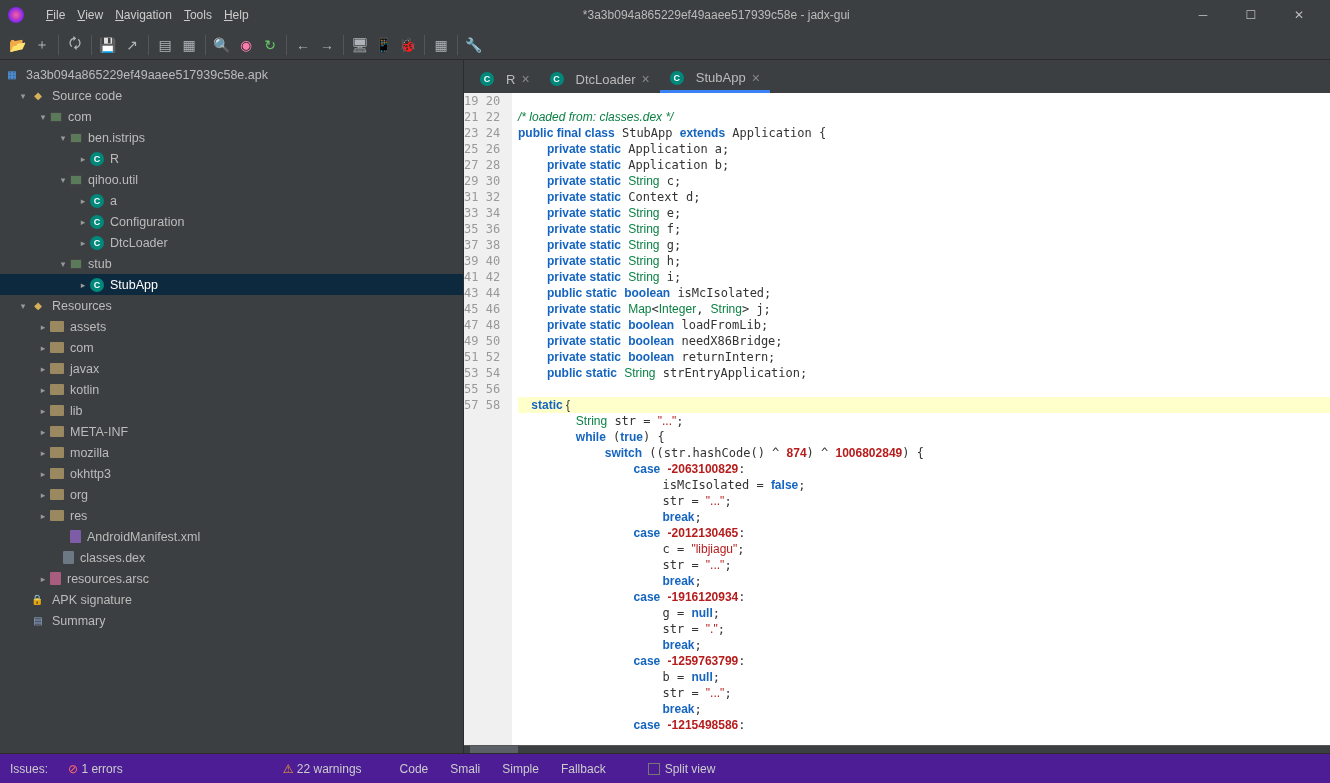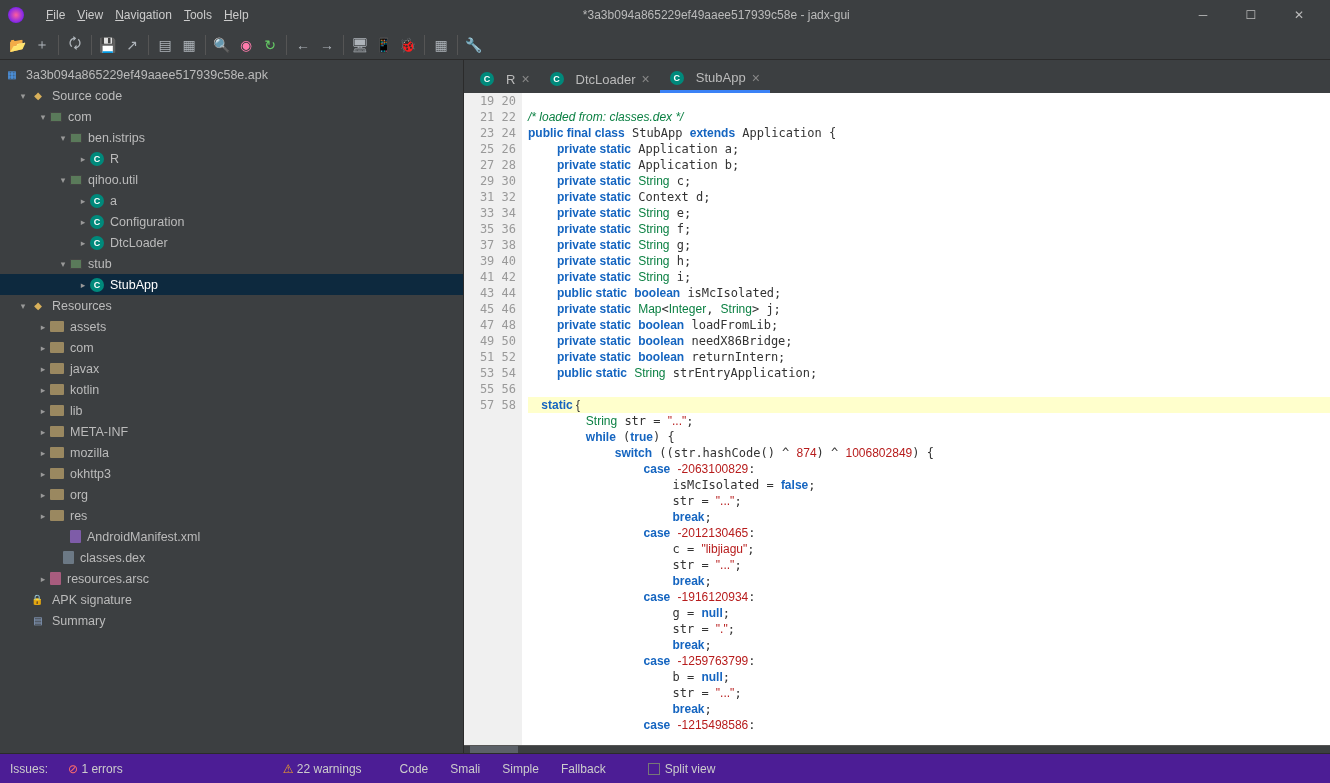--- a/index.html
+++ b/index.html
@@ -26,28 +26,28 @@
 .ico-pkg { color:#5a7a5a; background:#5a7a5a; border:1px solid #444; border-radius:1px; width:12px; height:10px; }
 .ico-class { background:#00897b; color:#fff; border-radius:50%; width:14px; height:14px; font-size:9px; font-weight:bold; }
 .ico-folder { width:14px; height:11px; background:#9a8860; border-radius:1px; }
 .ico-file { width:11px; height:13px; background:#6c7985; border-radius:1px; }
 .editor-pane { flex:1; background:#ffffff; display:flex; flex-direction:column; overflow:hidden; }
 .editor-tabs { height:33px; background:#3c3f41; display:flex; align-items:flex-end; padding-left:6px; }
 .etab { height:28px; padding:0 10px; display:flex; align-items:center; gap:6px; color:#bbb; font-size:13px; font-family:Consolas,monospace; }
 .etab.active { background:#3c3f41; border-bottom:3px solid #3b82f6; }
 .etab .x { color:#888; font-size:14px; }
 .code-area { flex:1; display:flex; background:#fff; overflow:auto; }
-.gutter { width:58px; background:#f0f0f0; text-align:right; padding:0px 6px 0 0; color:#999; font-family:Consolas,monospace; font-size:12px; line-height:16px; flex-shrink:0; }
+.gutter { width:48px; background:#f0f0f0; text-align:left; padding:0px 6px 0 0; color:#999; font-family:Consolas,monospace; font-size:12px; line-height:16px; flex-shrink:0; }
 .code { padding:0 6px; font-family:Consolas,monospace; font-size:12px; line-height:16px; color:#333; white-space:pre; }
 .code .hl { background:#ffffcc; display:inline-block; width:850px; }
 .k { color:#1565c0; font-weight:bold; }
 .c { color:#0b8043; font-style:italic; }
 .t { color:#0b8043; }
 .s { color:#b71c1c; }
-.n { color:#b71c1c; }
+.n { color:#b71c1c;font-weight:bold; }
 .status { height:30px; background:#4c1d95; border-top:1px solid #2b2b2b; display:flex; align-items:center; padding:0 10px; gap:20px; font-size:12px; color:#ccc; }
 .status .err { color:#ff6b6b; }
 .status .warn { color:#f5a623; }
 .status .tabs { margin-left:auto; display:flex; gap:22px; }
 .status .split { margin-left:22px; }
 .chk { width:12px; height:12px; border:1px solid #777; display:inline-block; vertical-align:middle; margin-right:5px; }
 .scroll-ind { height:8px; background:#3c3f41; border-top:1px solid #555; }
 .scroll-thumb { height:8px; width:48px; background:#5c6168; margin-left:6px; }
 </style>
 </head>

